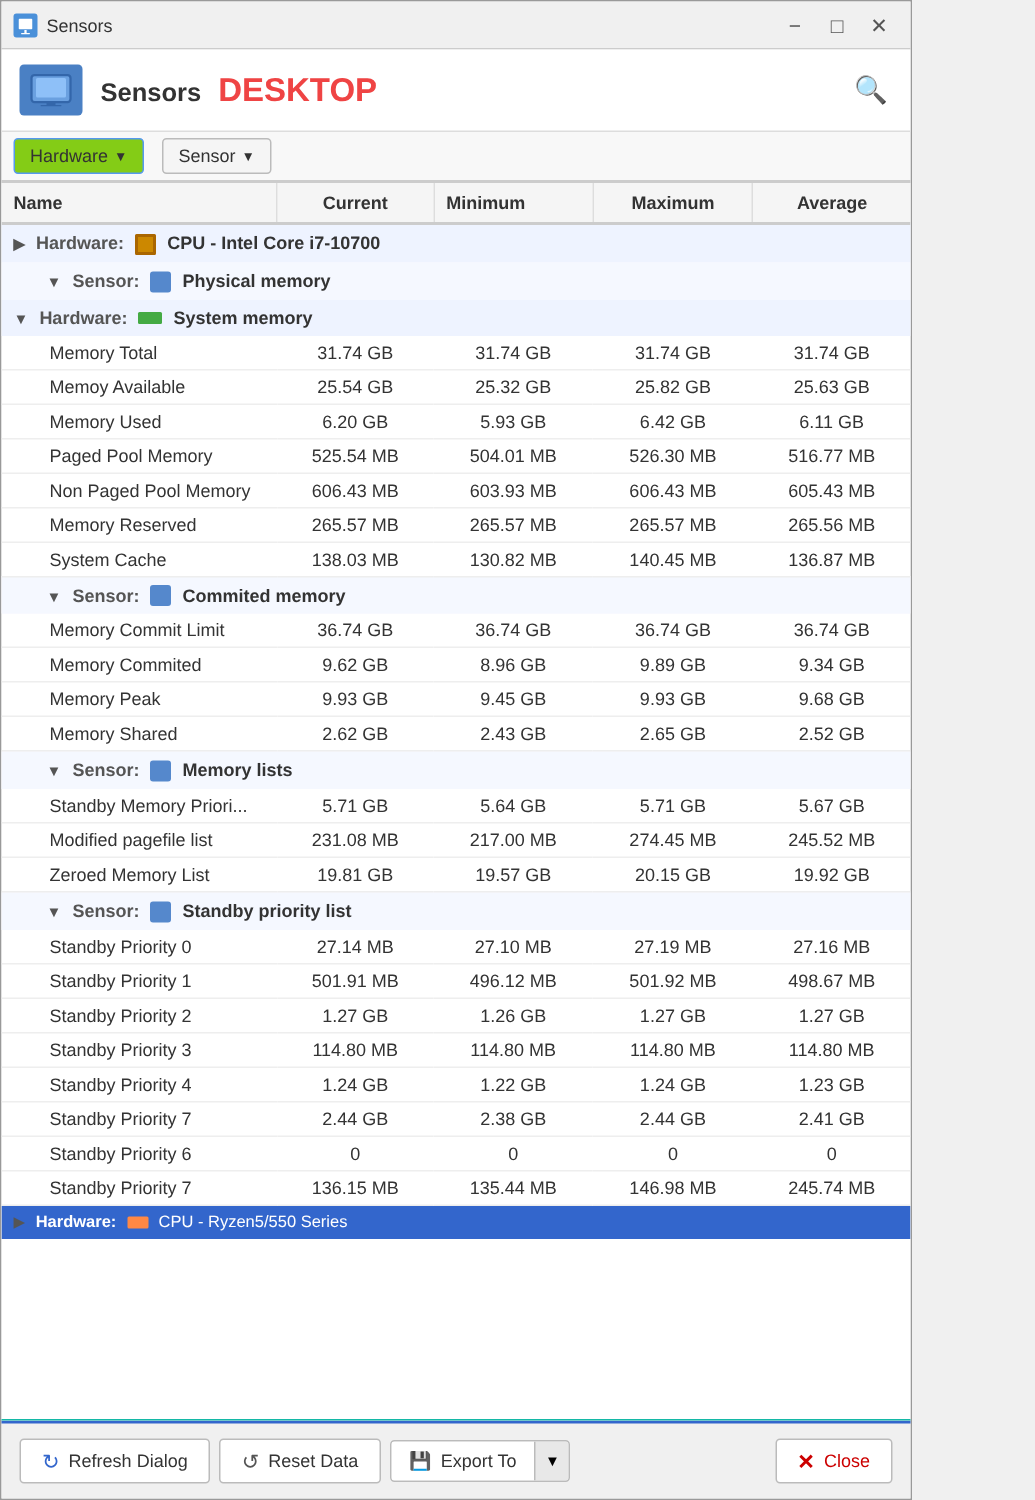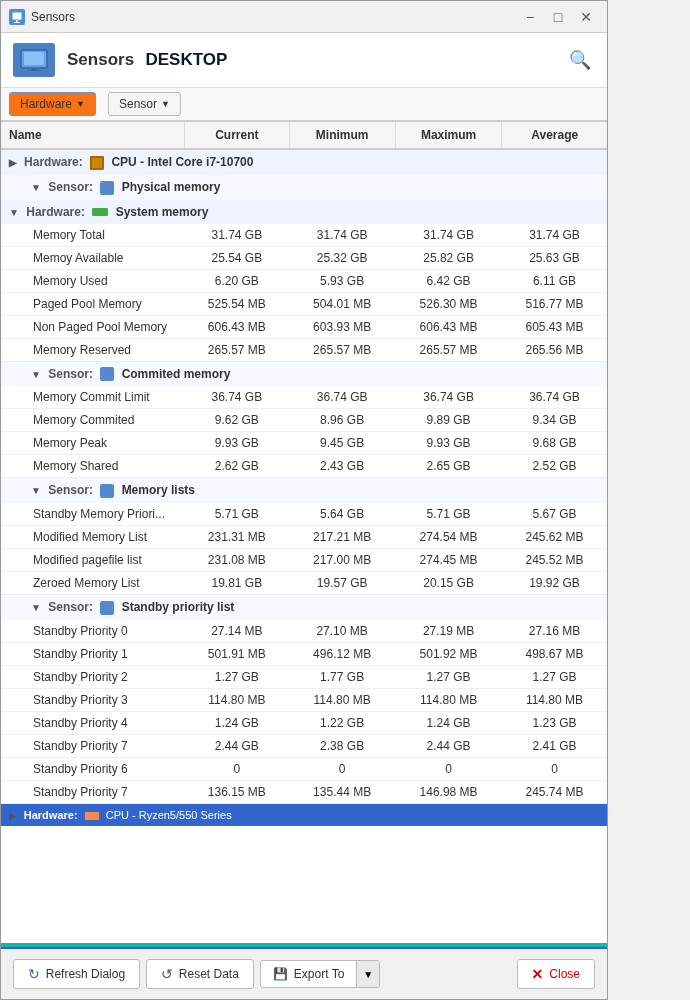--- a/index.html
+++ b/index.html
@@ -16,24 +16,24 @@
     .title-bar-btn { width: 26px; height: 20px; border: none; background: transparent; cursor: pointer; font-size: 14px; color: #555; display: flex; align-items: center; justify-content: center; }
 
     
     .header { background: white; padding: 8px 12px; border-bottom: 1px solid #ddd; display: flex; align-items: center; gap: 12px; }
     .header-text { flex: 1; }
     .search-btn { width: 28px; height: 28px; border: none; background: transparent; cursor: pointer; font-size: 16px; color: #555; }
 
     
     .toolbar { background: white; padding: 4px 8px; border-bottom: 2px solid #ddd; display: flex; align-items: center; gap: 4px; }
     .toolbar-btn { padding: 4px 10px; border: 1px solid #bbb; background: #f5f5f5; border-radius: 3px; cursor: pointer; font-size: 12px; color: #333; display: flex; align-items: center; gap: 4px; }
-    .toolbar-btn.active { background: #f97316; border-color: #5599ee; }
-
-    
-    .table-area { flex: 1; overflow-y: auto; background: white; border-bottom: 4px solid #14b8a6; }
+    .toolbar-btn.active { background: #84cc16; border-color: #5599ee; }
+
+    
+    .table-area { flex: 1; overflow-y: auto; background: white; border-bottom: 1px solid #14b8a6; }
     table { width: 100%; border-collapse: collapse; }
     thead tr { background: #f5f5f5; border-bottom: 2px solid #ccc; }
     thead th { padding: 6px 8px; text-align: left; font-weight: 600; color: #333; border-right: 1px solid #ddd; font-size: 12px; }
     thead th:first-child { width: 200px; }
     thead th:not(:first-child) { text-align: center; width: 110px; }
 
     .group-row td { padding: 5px 8px; font-weight: 600; color: #333; background: #eef3ff; font-size: 12px; }
     .group-row.sub td { background: #f5f8ff; padding-left: 24px; }
 
     .data-row td { padding: 4px 8px; border-bottom: 1px solid #eee; font-size: 12px; color: #333; }
@@ -84,21 +84,21 @@
       <svg width="28" height="22" viewBox="0 0 28 22">
           <rect x="1" y="1" width="26" height="18" rx="2" fill="#6aa0e0" stroke="#3366aa" stroke-width="1.5"></rect>
           <rect x="4" y="3" width="20" height="13" rx="1" fill="#8ec0f8"></rect>
           <rect x="11" y="19" width="6" height="2" fill="#3366aa"></rect>
           <rect x="7" y="21" width="14" height="1" rx="0.5" fill="#3366aa"></rect>
         </svg>
     </div>
     <div class="header-text">
       <div>
         <span style="font-size:17px;font-weight:600;color:#333;">Sensors</span>
-        <span style="font-size:17px;font-weight:600;color:#0f172a;margin-left:8px;">DESKTOP</span>
+        <span style="font-size:22px;font-weight:600;color:#ef4444;margin-left:8px;">DESKTOP</span>
       </div>
     </div>
     <button class="search-btn" style="font-size:18px;color:#555;">🔍</button>
   </div>
 
   <div class="toolbar" style="background:#f8f8f8;border-bottom:2px solid #ccc;">
     <button class="toolbar-btn active">
       <span>Hardware</span>
       <span style="font-size:9px;">▼</span>
     </button>
@@ -107,21 +107,21 @@
       <span style="font-size:9px;">▼</span>
     </button>
   </div>
 
   <div class="table-area" style="position:relative;">
     <table>
       <thead>
         <tr>
           <th style="width:205px;">Name</th>
           <th style="width:115px;text-align:center;">Current</th>
-          <th style="width:115px;text-align:center;">Minimum</th>
+          <th style="width:115px;text-align:left;">Minimum</th>
           <th style="width:115px;text-align:center;">Maximum</th>
           <th style="width:115px;text-align:center;border-right:none;">Average</th>
         </tr>
       </thead>
       <tbody>
 
         <tr class="group-row" style="background:#eef3ff;">
           <td colspan="5">
             <span class="triangle">▶</span>
             <span style="font-weight:600;color:#555;">Hardware:</span>
@@ -183,20 +183,27 @@
             <td>606.43 MB</td>
             <td>605.43 MB</td>
           </tr>
         <tr class="data-row">
             <td>Memory Reserved</td>
             <td>265.57 MB</td>
             <td>265.57 MB</td>
             <td>265.57 MB</td>
             <td>265.56 MB</td>
           </tr>
+        <tr class="data-row">
+            <td>System Cache</td>
+            <td>138.03 MB</td>
+            <td>130.82 MB</td>
+            <td>140.45 MB</td>
+            <td>136.87 MB</td>
+          </tr>
 
         <tr class="group-row sub" style="background:#f5f8ff;">
           <td colspan="5" style="padding-left:30px;">
             <span class="triangle">▼</span>
             <span style="font-weight:600;color:#555;">Sensor:</span>
             <span style="display:inline-block;width:14px;height:14px;background:#5588cc;border-radius:2px;vertical-align:middle;margin:0 4px;"></span>
             <span style="font-weight:600;">Commited memory</span>
           </td>
         </tr>
         <tr class="data-row">
@@ -237,27 +244,20 @@
           </td>
         </tr>
         <tr class="data-row">
             <td>Standby Memory Priori...</td>
             <td>5.71 GB</td>
             <td>5.64 GB</td>
             <td>5.71 GB</td>
             <td>5.67 GB</td>
           </tr>
         <tr class="data-row">
-            <td>Modified Memory List</td>
-            <td>231.31 MB</td>
-            <td>217.21 MB</td>
-            <td>274.54 MB</td>
-            <td>245.62 MB</td>
-          </tr>
-        <tr class="data-row">
             <td>Modified pagefile list</td>
             <td>231.08 MB</td>
             <td>217.00 MB</td>
             <td>274.45 MB</td>
             <td>245.52 MB</td>
           </tr>
         <tr class="data-row">
             <td>Zeroed Memory List</td>
             <td>19.81 GB</td>
             <td>19.57 GB</td>
@@ -283,21 +283,21 @@
         <tr class="data-row">
             <td>Standby Priority 1</td>
             <td>501.91 MB</td>
             <td>496.12 MB</td>
             <td>501.92 MB</td>
             <td>498.67 MB</td>
           </tr>
         <tr class="data-row">
             <td>Standby Priority 2</td>
             <td>1.27 GB</td>
-            <td>1.77 GB</td>
+            <td>1.26 GB</td>
             <td>1.27 GB</td>
             <td>1.27 GB</td>
           </tr>
         <tr class="data-row">
             <td>Standby Priority 3</td>
             <td>114.80 MB</td>
             <td>114.80 MB</td>
             <td>114.80 MB</td>
             <td>114.80 MB</td>
           </tr>

